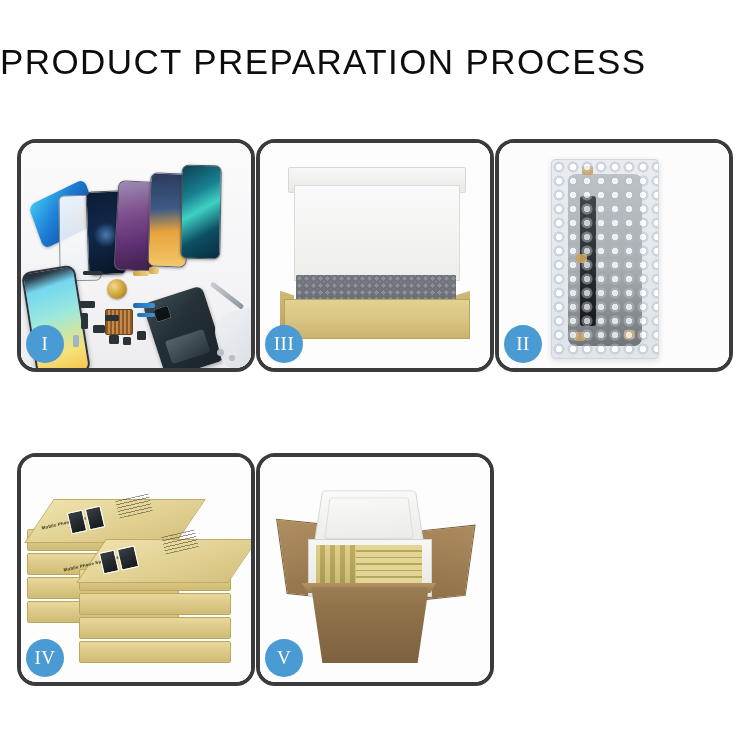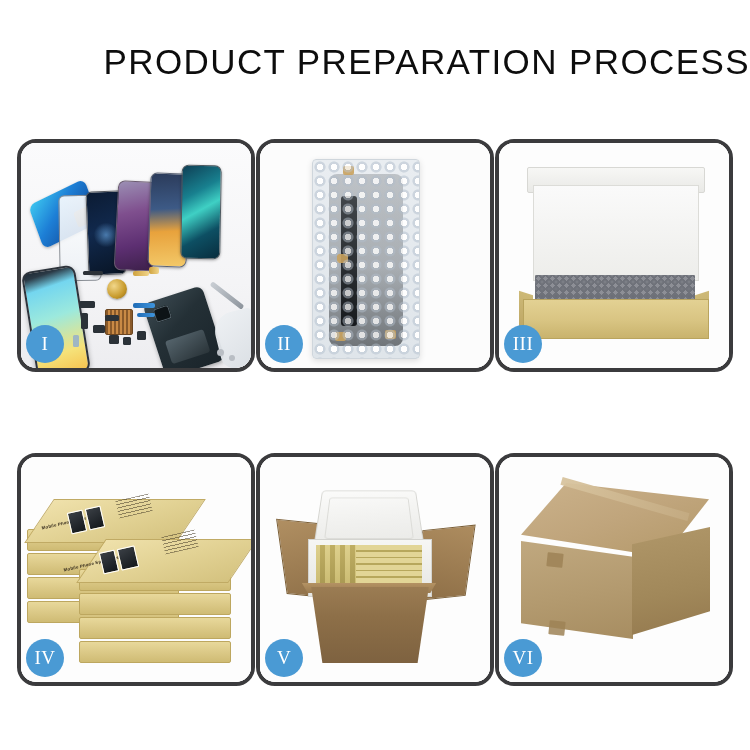--- a/index.html
+++ b/index.html
@@ -4,21 +4,21 @@
 <style>
   html,body{margin:0;padding:0;}
   body{
     width:750px;height:750px;
     background:#ffffff;
     font-family:"Liberation Sans", sans-serif;
     overflow:hidden;
     position:relative;
   }
   
-  .header{position:absolute;left:0;top:0;width:750px;text-align:right;}
+  .header{position:absolute;left:0;top:0;width:750px;text-align:left;}
   .title{
     font-size:35px;
     letter-spacing:1.4px;
     color:#0d0d0d;
     font-weight:400;
     margin-top:44px;
     line-height:1;
     white-space:nowrap;
   }
   .subtitle{
@@ -324,45 +324,45 @@
       <div class="hand"></div>
       <div class="tweez"></div>
       <div class="sp" style="left:196px;top:206px;width:7px;height:7px;border-radius:50%;background:#b9bec4;"></div>
       <div class="sp" style="left:208px;top:212px;width:6px;height:6px;border-radius:50%;background:#b9bec4;"></div>
     </div>
     <div class="badge">I</div>
   </div>
 
   <div class="panel">
     <div class="scene">
+      <div class="p3bg"></div>
+      <div class="k3-lid"></div>
+      <div class="k3-back"></div>
+      <div class="k3-foam"></div>
+      <div class="k3-lside"></div>
+      <div class="k3-rside"></div>
+      <div class="k3-front"></div>
+    </div>
+    <div class="badge">III</div>
+  </div>
+
+  <div class="panel">
+    <div class="scene">
       <div class="p2bg"></div>
       <div class="bw">
         <div class="bw-inner"></div>
         <div class="bw-strip"></div>
         <div class="bw-tab" style="left:30px;top:6px;"></div>
         <div class="bw-tab" style="left:24px;top:94px;"></div>
         <div class="bw-tab" style="left:22px;top:172px;"></div>
         <div class="bw-tab" style="left:72px;top:170px;"></div>
         <div class="bw-overlay"></div>
       </div>
     </div>
     <div class="badge">II</div>
-  </div>
-
-  <div class="panel">
-    <div class="scene">
-      <div class="p3bg"></div>
-      <div class="k3-lid"></div>
-      <div class="k3-back"></div>
-      <div class="k3-foam"></div>
-      <div class="k3-lside"></div>
-      <div class="k3-rside"></div>
-      <div class="k3-front"></div>
-    </div>
-    <div class="badge">III</div>
   </div>
 
   <div class="panel">
     <div class="scene">
       <div class="p4bg"></div>
       <div class="stackwrap">
 
         <div class="sbox" style="left:6px;top:72px;"></div>
         <div class="sbox" style="left:6px;top:96px;"></div>
         <div class="sbox" style="left:6px;top:120px;"></div>
@@ -400,26 +400,14 @@
         <div class="v-vert" style="left:24px;"></div>
         <div class="v-vert" style="left:34px;"></div>
         <div class="v-horiz"></div>
       </div>
       <div class="v-rim"></div>
       <div class="v-body"></div>
     </div>
     <div class="badge">V</div>
   </div>
 
-  <div class="panel">
-    <div class="scene">
-      <div class="p6bg"></div>
-      <div class="c-top"></div>
-      <div class="c-topseam"></div>
-      <div class="c-left"></div>
-      <div class="c-right"></div>
-      <div class="c-tape" style="left:48px;top:96px;width:16px;height:14px;transform:rotate(6deg);"></div>
-      <div class="c-tape" style="left:50px;top:164px;width:16px;height:14px;transform:rotate(6deg);"></div>
-    </div>
-    <div class="badge">VI</div>
-  </div>
 
 </div>
 
 </body></html>

